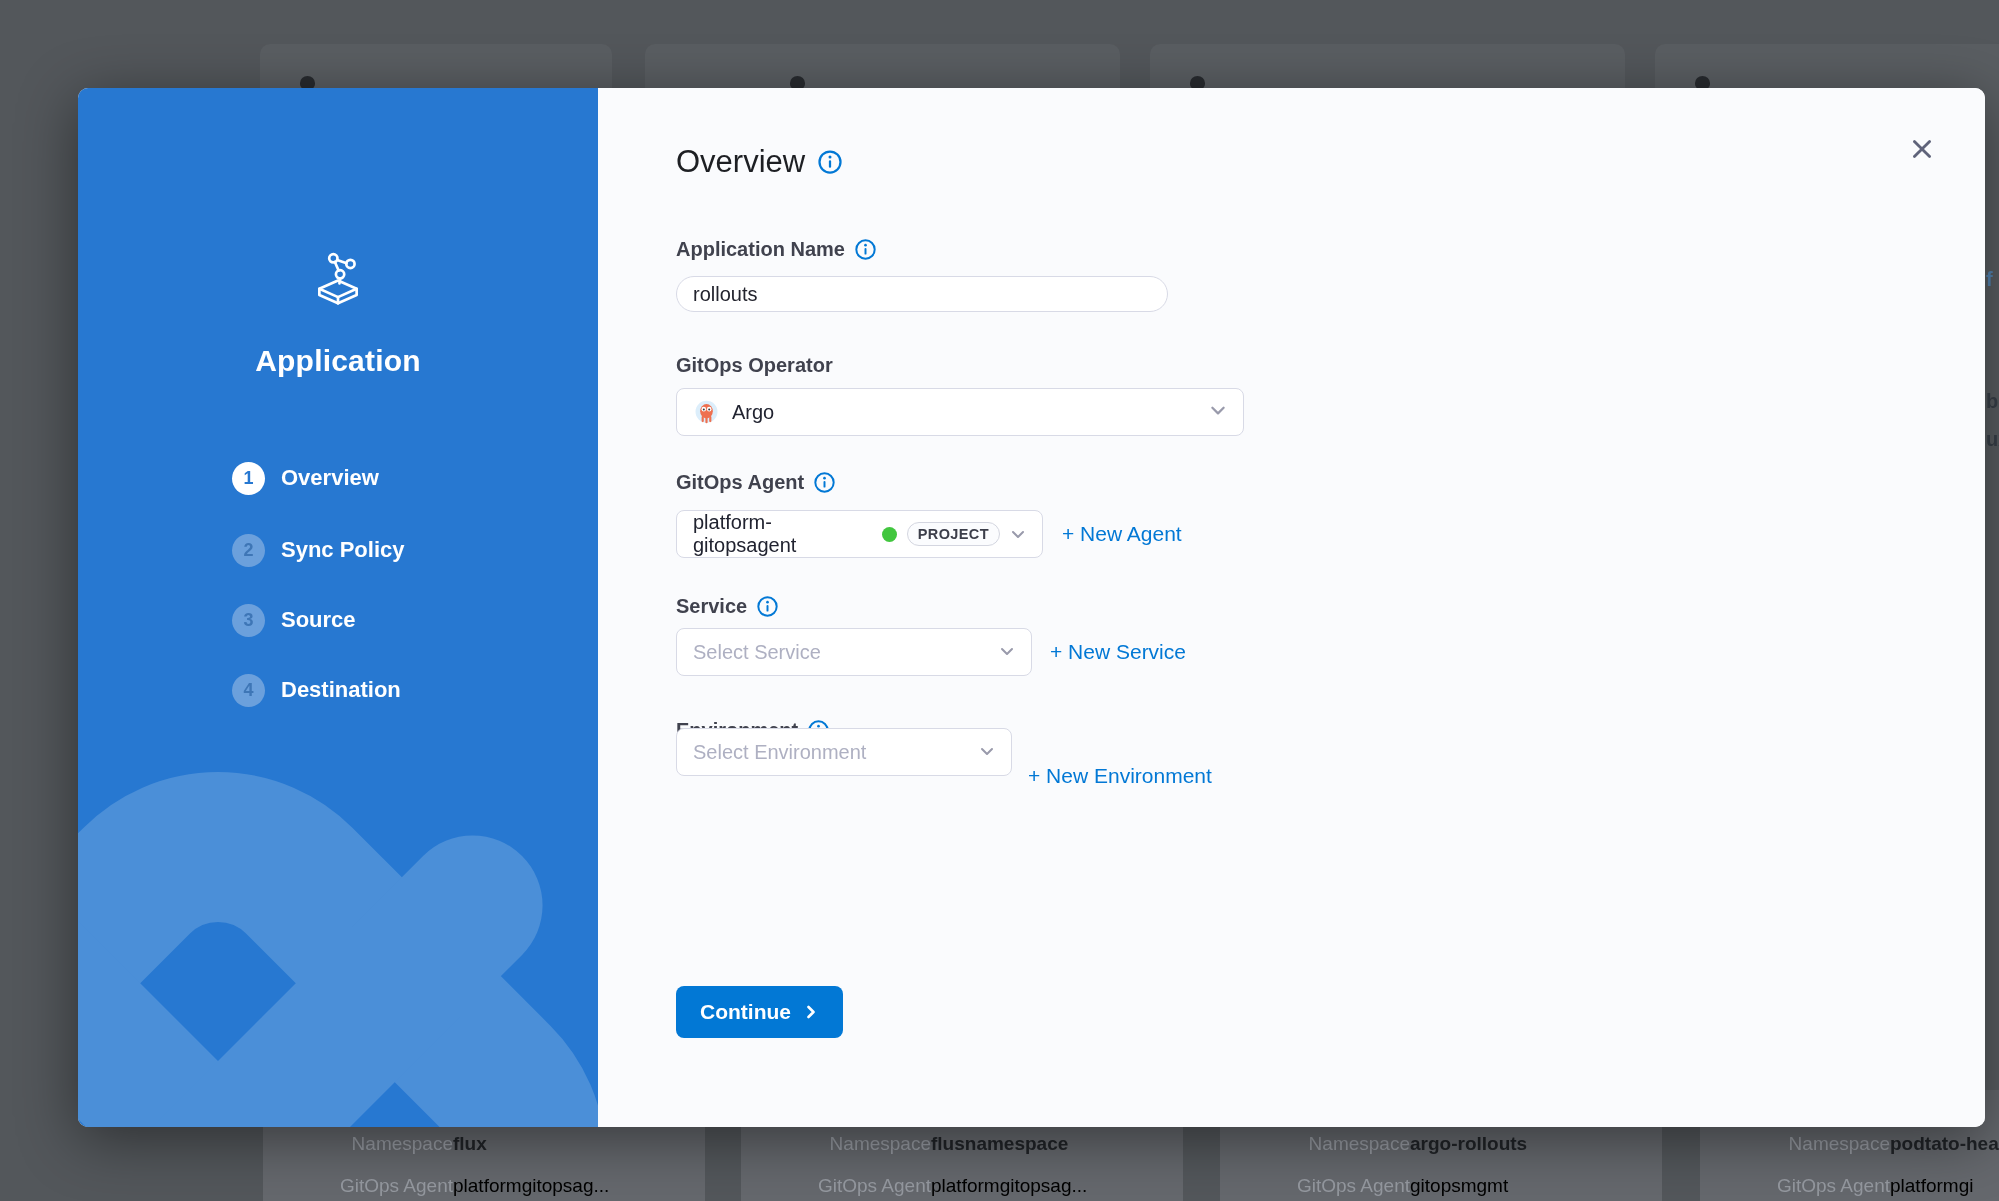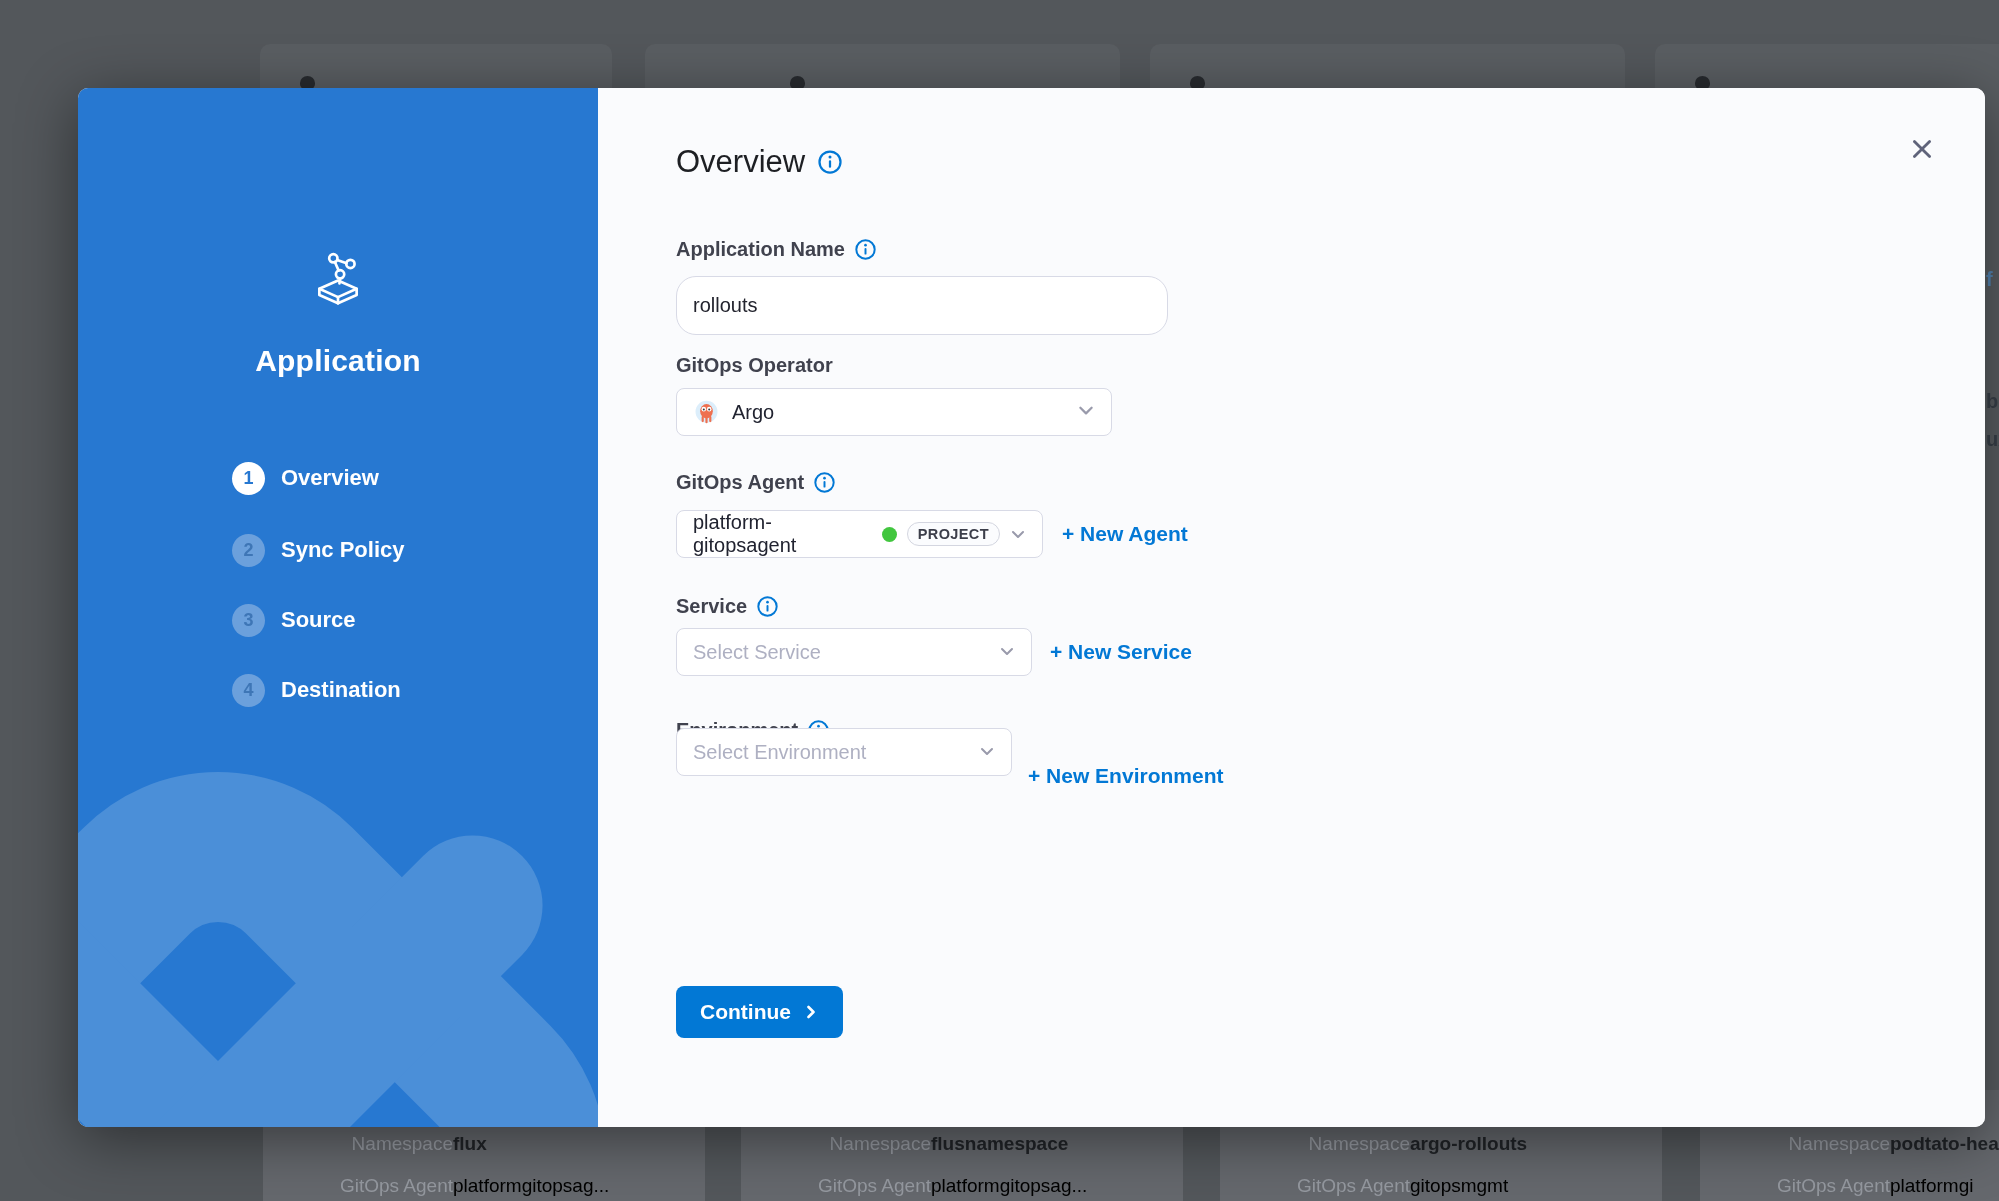--- a/index.html
+++ b/index.html
@@ -61,43 +61,43 @@
 
   .close-btn { position:absolute; top:46px; right:48px; width:30px; height:30px; cursor:pointer; display:flex; align-items:center; justify-content:center; }
 
   .page-header { position:absolute; left:78px; top:56px; display:flex; align-items:center; gap:13px; }
   .page-title { font-size:31px; font-weight:500; color:#1d1f23; }
 
   .field-label { position:absolute; left:78px; display:flex; align-items:center; gap:10px; font-size:20px; font-weight:600; color:#40424e;text-align:right; }
   .lab-name{top:150px} .lab-op{top:266px} .lab-agent{top:383px} .lab-svc{top:507px} .lab-env{top:631px}
 
   .text-input {
-    position:absolute; left:78px; top:188px; width:492px; height:59px;
+    position:absolute; left:78px; top:188px; width:492px; height:36px;
     border:1px solid #d8dae6; border-radius:20px; background:#fff;
     padding:0 16px; font-size:20px; color:#23242e; outline:none;
     font-family:"Liberation Sans", sans-serif;
   }
 
   .select {
     position:absolute; left:78px; height:48px; background:#fff;
     border:1px solid #d8dae6; border-radius:8px;
     display:flex; align-items:center; gap:12px; padding:0 16px;
     font-size:20px; color:#212330; cursor:pointer;
   }
-  .sel-op{top:300px; width:436px} .sel-agent{top:422px; width:367px; gap:10px}
+  .sel-op{top:300px; width:568px} .sel-agent{top:422px; width:367px; gap:10px}
   .sel-svc{top:540px; width:356px} .sel-env{top:640px; width:336px}
   .placeholder { color:#aeb0c2; }
   .chev { margin-left:auto; flex:none; }
   .status-dot { width:15px; height:15px; border-radius:50%; background:#42c63f; margin-left:auto; flex:none; }
   .scope-badge {
     flex:none; border:1px solid #d4d6e0; border-radius:12px; background:#fbfcfe;
     padding:3px 10px; font-size:14.5px; font-weight:600; letter-spacing:.4px; color:#3c3e4a;
   }
 
-  .new-link { position:absolute; color:#0278d5; font-size:21px; font-weight:700; cursor:pointer; white-space:nowrap; }
+  .new-link { position:absolute; color:#0278d5; font-size:21px; font-weight:400; cursor:pointer; white-space:nowrap; }
   .nl-agent{left:464px; top:434px} .nl-svc{left:452px; top:552px} .nl-env{left:430px; top:676px}
 
   .continue-btn {
     position:absolute; left:78px; top:898px; height:52px; padding:0 24px;
     display:inline-flex; align-items:center; gap:12px;
     background:#0278d5; border:none; border-radius:8px; cursor:pointer;
     color:#fff; font-size:21px; font-weight:700; font-family:"Liberation Sans", sans-serif;
   }
 
   .info-icon { flex:none; display:inline-flex; cursor:pointer; }

